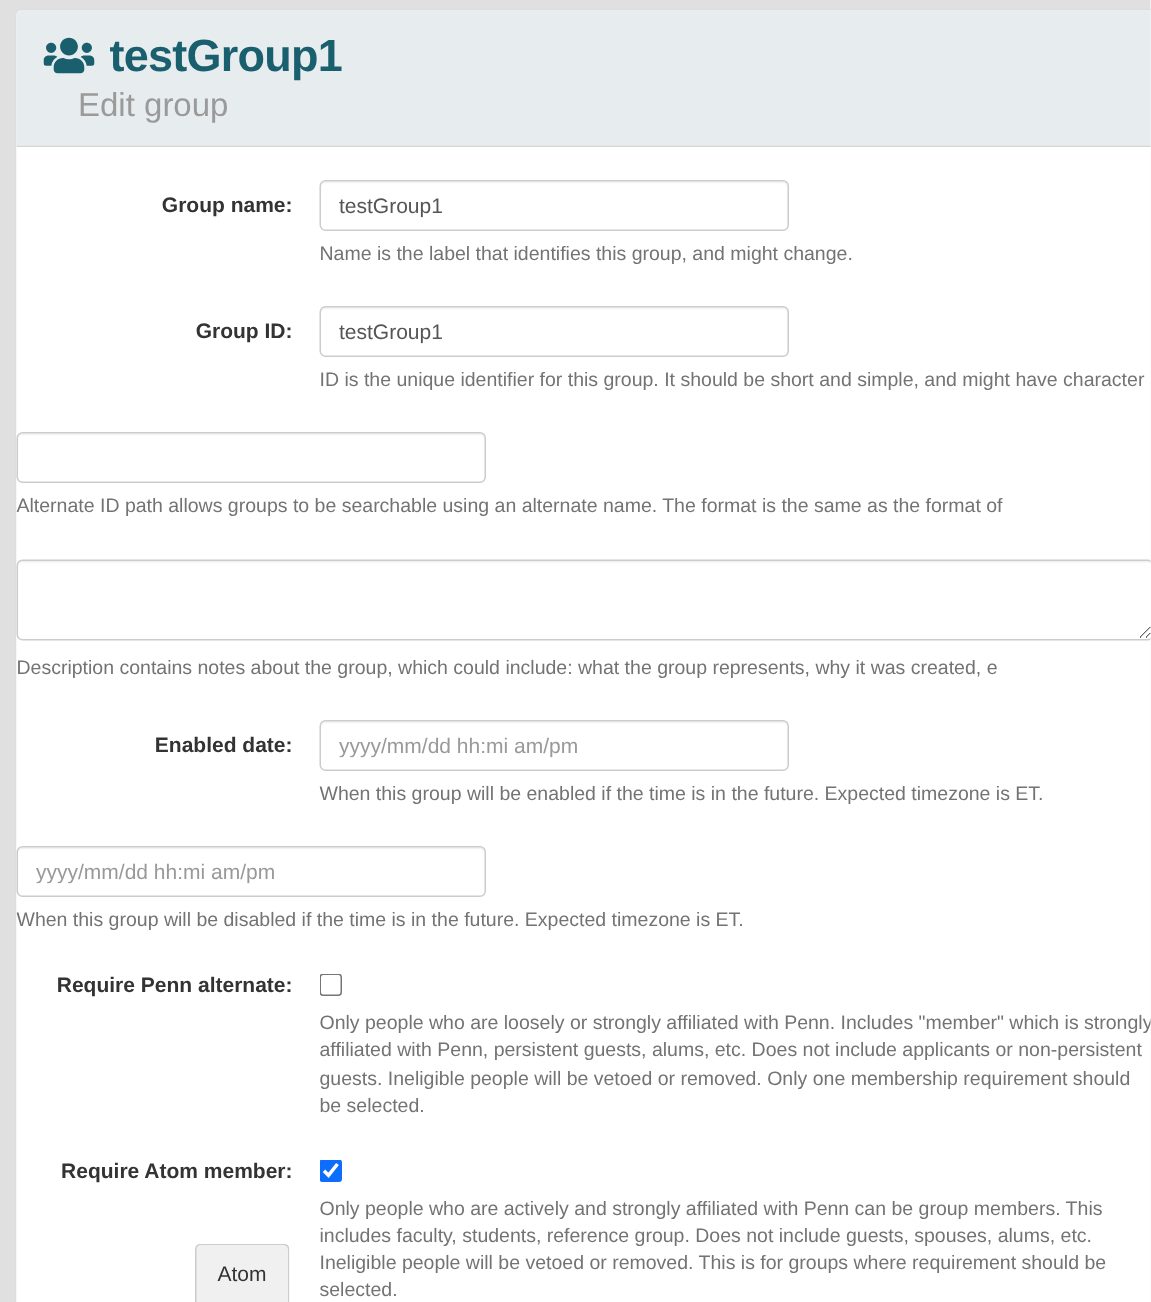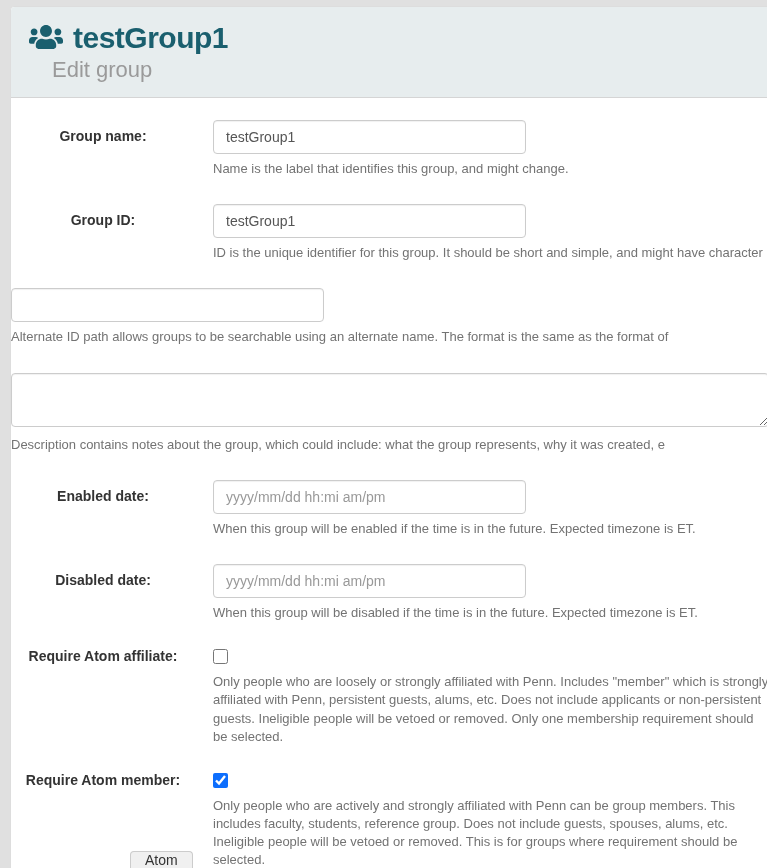--- a/index.html
+++ b/index.html
@@ -46,21 +46,21 @@
       background: #fff;
       padding: 22px 0 30px 0;
     }
     .form-row {
       display: flex;
       margin-bottom: 26px;
       align-items: flex-start;
     }
     .form-label {
       width: 202px;
-      text-align: center;
+      text-align: right;
       padding-right: 18px;
       font-weight: 700;
       color: #333;
       font-size: 14px;
       padding-top: 8px;
       flex-shrink: 0;
     }
     .form-label.check-label { padding-top: 0; }
     .form-control-wrap {
       flex: 1;
@@ -105,21 +105,21 @@
     }
     .help-text.wrap { white-space: normal; }
     .atom-btn {
       position: fixed;
       left: 130px;
       bottom: 0;
       background: #f0f0f0;
       border: 1px solid #ccc;
       border-bottom: none;
       border-radius: 4px 4px 0 0;
-      padding: 0 14px;
+      padding: 11px 14px;
       font-size: 14px;
       color: #333;
       cursor: pointer;
     }
   </style>
 </head>
 <body>
 
 <div class="panel">
   <div class="panel-header">
@@ -168,29 +168,28 @@
 
     <div class="form-row">
       <label class="form-label">Enabled date:</label>
       <div class="form-control-wrap">
         <input type="text" placeholder="yyyy/mm/dd hh:mi am/pm" style="">
         <div class="help-text">When this group will be enabled if the time is in the future. Expected timezone is ET.</div>
       </div>
     </div>
 
     <div class="form-row">
-      <label class="form-label">Disabled date:</label>
       <div class="form-control-wrap">
         <input type="text" placeholder="yyyy/mm/dd hh:mi am/pm" style="">
         <div class="help-text">When this group will be disabled if the time is in the future. Expected timezone is ET.</div>
       </div>
     </div>
 
     <div class="form-row">
-      <label class="form-label check-label">Require Atom affiliate:</label>
+      <label class="form-label check-label">Require Penn alternate:</label>
       <div class="form-control-wrap">
         <input type="checkbox" style="">
         <div class="help-text wrap">Only people who are loosely or strongly affiliated with Penn. Includes "member" which is strongly affiliated with Penn, persistent guests, alums, etc. Does not include applicants or non-persistent guests. Ineligible people will be vetoed or removed. Only one membership requirement should be selected.</div>
       </div>
     </div>
 
     <div class="form-row">
       <label class="form-label check-label">Require Atom member:</label>
       <div class="form-control-wrap">
         <input type="checkbox" checked="" style="">

